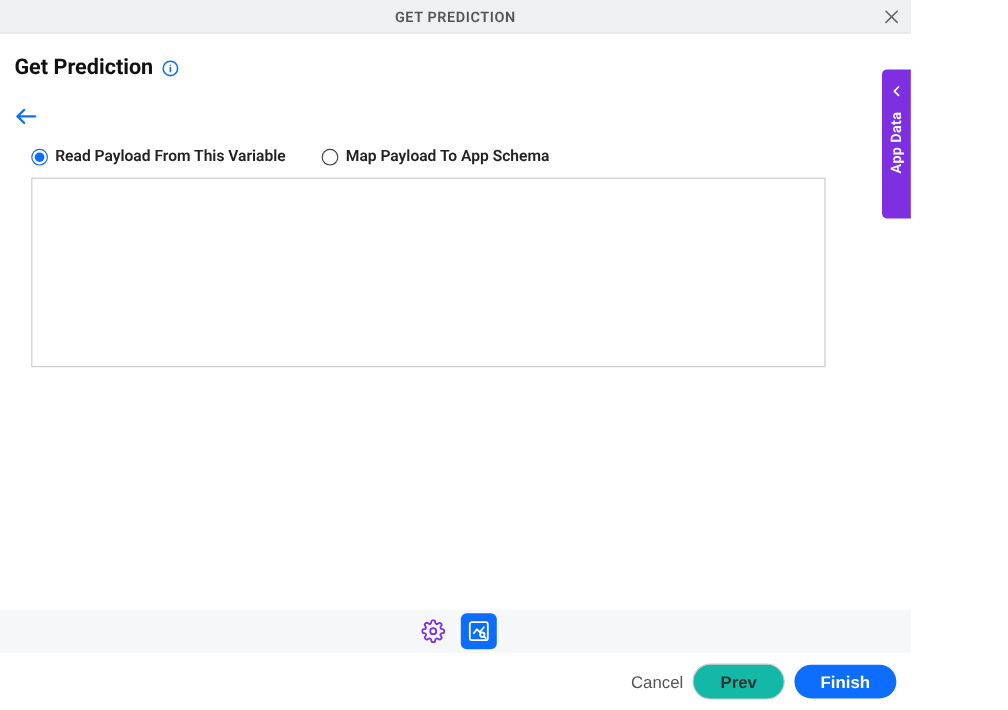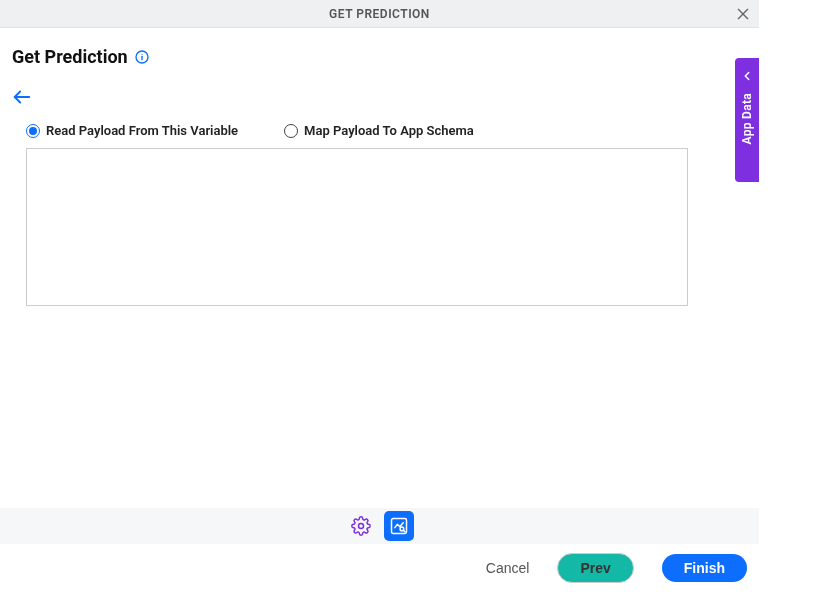--- a/index.html
+++ b/index.html
@@ -9,39 +9,39 @@
   .header-title { font-size: 12px; font-weight: 600; color: #555; letter-spacing: 0.5px; }
   .close-btn { position: absolute; right: 6px; top: 50%; transform: translateY(-50%); width: 20px; height: 20px; display: flex; align-items: center; justify-content: center; color: #666; cursor: pointer; }
   .close-btn svg { width: 16px; height: 16px; }
   .content { flex: 1; padding: 18px 12px 0 12px; position: relative; }
   .title-row { display: flex; align-items: center; gap: 6px; margin-bottom: 18px; }
   .page-title { font-size: 18px; font-weight: 700; color: #111; }
   .info-icon { width: 16px; height: 16px; color: #0d6efd; display: inline-flex; align-items: center; justify-content: center; }
   .info-icon svg { width: 16px; height: 16px; }
   .back-arrow { width: 24px; height: 24px; color: #0d6efd; cursor: pointer; display: flex; align-items: center; justify-content: center; margin-bottom: 14px; margin-left: -2px; }
   .back-arrow svg { width: 22px; height: 22px; }
-  .radio-row { display: flex; align-items: center; gap: 16px; padding-left: 14px; margin-bottom: 10px; }
+  .radio-row { display: flex; align-items: center; gap: 0; padding-left: 14px; margin-bottom: 10px; }
   .radio-item { display: flex; align-items: center; gap: 6px; cursor: pointer; }
   .radio-item:nth-child(1) { margin-right: 30px; }
   .radio-item:nth-child(2) { margin-right: 20px; }
   .radio-outer { width: 14px; height: 14px; border: 1.5px solid #444; border-radius: 50%; display: flex; align-items: center; justify-content: center; flex-shrink: 0; }
   .radio-outer.selected { border-color: #0d6efd; }
   .radio-inner { width: 8px; height: 8px; border-radius: 50%; background: #0d6efd; }
   .radio-label { font-size: 13px; font-weight: 600; color: #222; }
   .textarea-box { margin-left: 14px; width: 662px; height: 158px; border: 1px solid #ccc; background: #fff; resize: none; padding: 6px; font-family: inherit; font-size: 13px; outline: none; }
   .side-tab { position: absolute; right: 0; top: 58px; width: 24px; height: 124px; background: #7e2fe0; border-top-left-radius: 4px; border-bottom-left-radius: 4px; display: flex; flex-direction: column; align-items: center; justify-content: flex-start; padding-top: 10px; cursor: pointer; }
   .side-tab .chev { color: #fff; margin-bottom: 6px; }
   .side-tab .chev svg { width: 14px; height: 14px; }
   .side-tab .label { writing-mode: vertical-rl; transform: rotate(180deg); color: #fff; font-size: 12px; font-weight: 600; letter-spacing: 0.3px; }
   .toolbar { height: 36px; background: #f6f7f8; display: flex; align-items: center; justify-content: center; gap: 10px; }
   .tb-btn { width: 28px; height: 28px; display: flex; align-items: center; justify-content: center; border-radius: 4px; cursor: pointer; }
   .tb-btn.gear { color: #7e2fe0; }
   .tb-btn.active { background: #0d6efd; color: #fff; box-shadow: 0 0 0 1px #0d6efd; }
   .tb-btn svg { width: 20px; height: 20px; }
-  .footer { height: 48px; display: flex; align-items: center; justify-content: flex-end; gap: 28px; padding-right: 12px; }
+  .footer { height: 48px; display: flex; align-items: center; justify-content: flex-end; gap: 8px; padding-right: 12px; }
   .btn-link { color: #555; font-size: 14px; font-weight: 500; cursor: pointer; background: none; border: none; }
   .btn-outline { border: 1px solid #ccc; background: #14b8a6; color: #333; font-size: 14px; font-weight: 600; padding: 6px 22px; border-radius: 18px; cursor: pointer; }
   .btn-primary { background: #0d6efd; color: #fff; font-size: 14px; font-weight: 600; padding: 6px 22px; border-radius: 18px; cursor: pointer; border: none; }
 </style>
 </head>
 <body>
 
 <div class="modal">
 
   <div class="header-bar">

